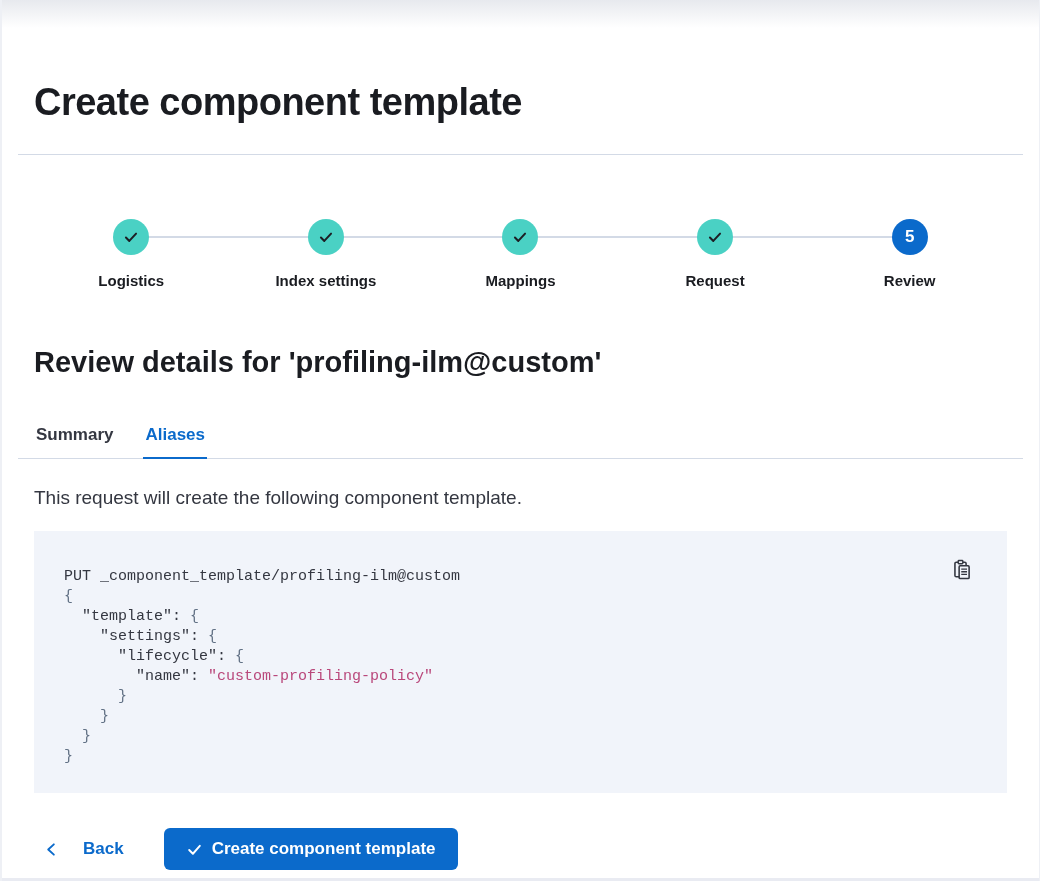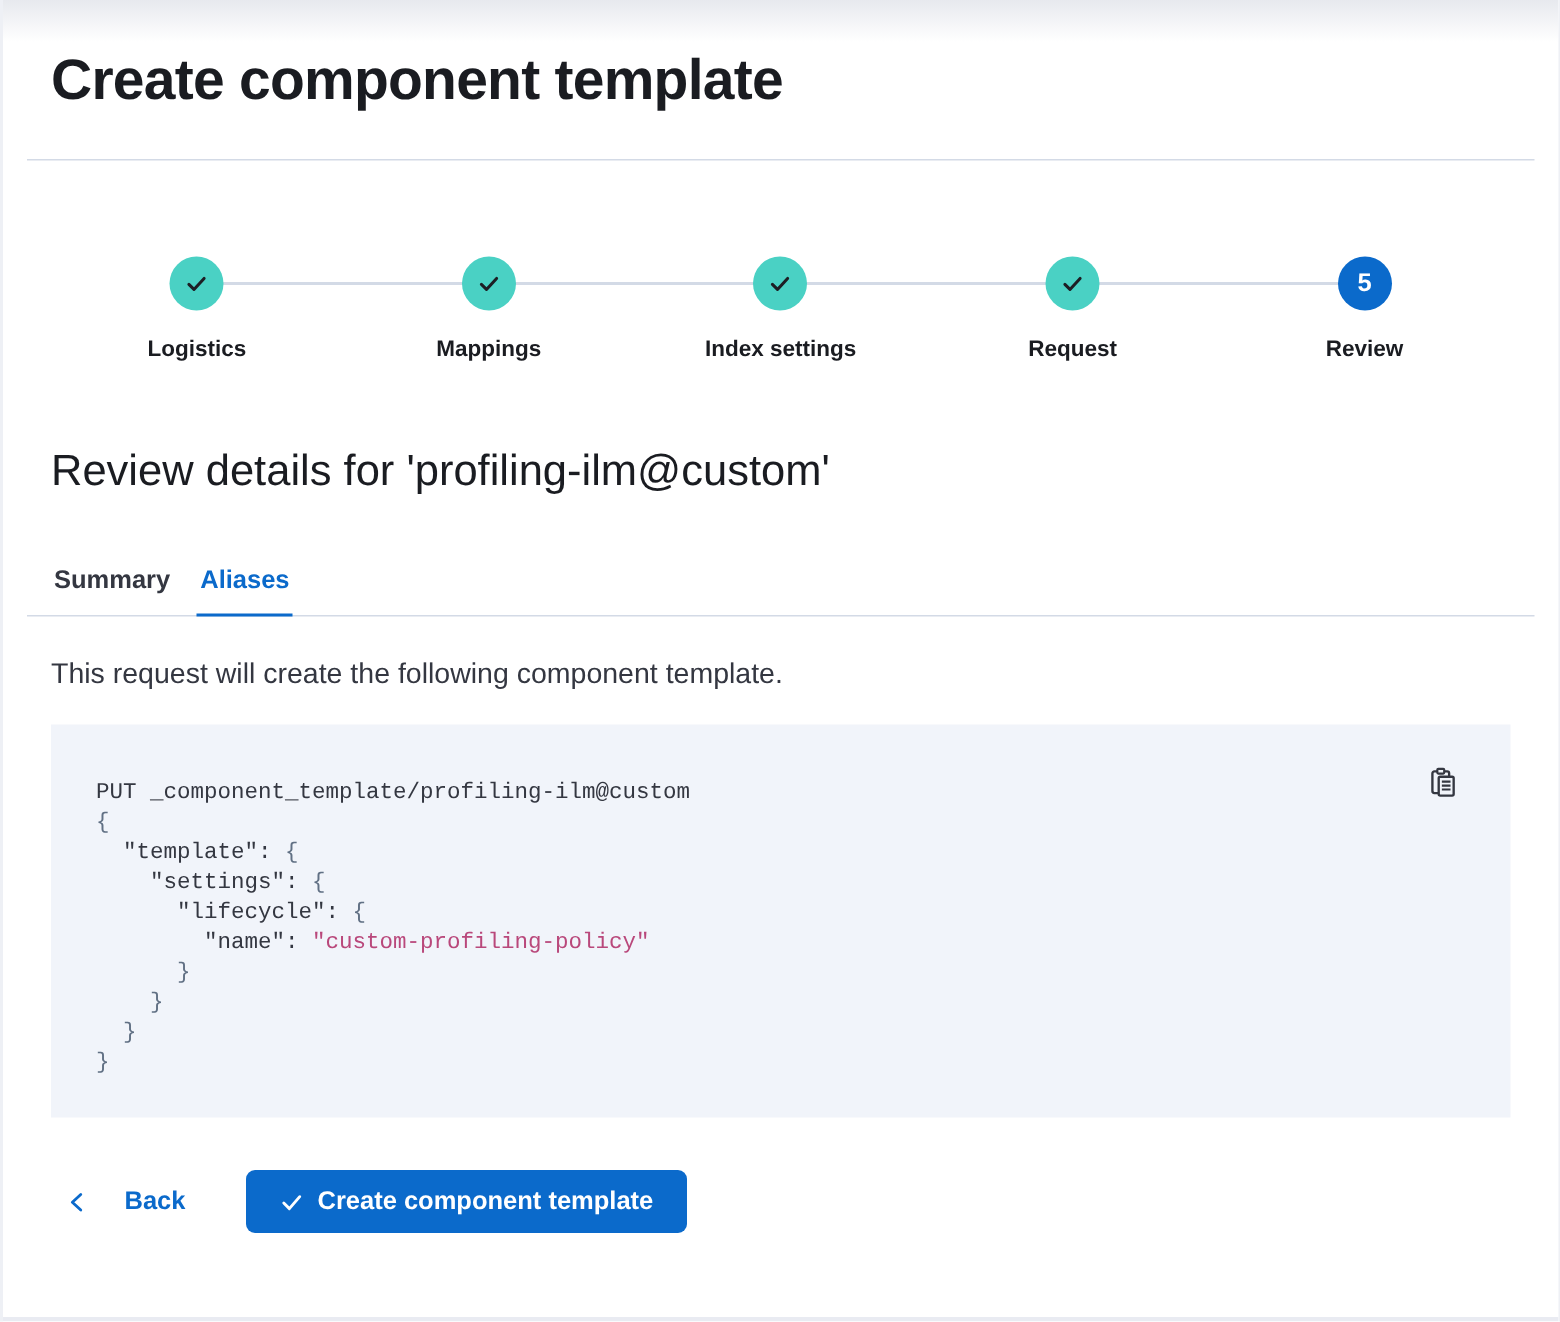--- a/index.html
+++ b/index.html
@@ -6,39 +6,39 @@
   body{
     width:1040px;height:881px;position:relative;overflow:hidden;
     background:#ffffff;color:var(--text,#343741);
     font-family:"Liberation Sans",sans-serif;
     border-left:2px solid #eef0f5;border-right:1px solid #eef0f5;
     box-sizing:border-box;
   }
   .top-shade{position:absolute;top:0;left:0;right:0;height:28px;
     background:linear-gradient(#e7e9ee,rgba(255,255,255,0));pointer-events:none;}
   .bottom-strip{position:absolute;bottom:0;left:0;right:0;height:3px;background:#e9ebf2;}
-  .content{padding:0 32px;position:relative;}
+  .content{padding:0 32px;position:relative;margin-top:48px;}
   h1{margin:0;padding-top:32px;font-size:38px;line-height:44px;letter-spacing:-0.5px;
     color:var(--heading,#1a1c21);font-weight:700;}
   hr.rule{border:none;border-top:1px solid var(--divider,#d3dae6);margin:30px 16px 0 16px;}
   
   .stepper{display:flex;position:relative;margin:64px 32px 0 32px;}
   .stepper .track{position:absolute;top:17px;left:10%;right:10%;height:2px;
     background:var(--divider,#d3dae6);}
   .step{flex:1;display:flex;flex-direction:column;align-items:center;gap:16px;
     background:none;border:none;padding:0;cursor:pointer;font-family:inherit;}
   .circle{width:36px;height:36px;border-radius:50%;display:flex;align-items:center;
     justify-content:center;position:relative;z-index:1;}
   .circle.complete{background:var(--teal,#4ad1c4);}
   .circle.current{background:var(--primary,#0b6acb);color:#fff;font-size:17px;font-weight:600;}
   .step-label{font-size:15px;font-weight:700;color:var(--heading,#1a1c21);line-height:20px;}
   
-  h2{margin:54px 0 0 0;font-size:29px;line-height:34px;color:var(--heading,#1a1c21);font-weight:400;}
+  h2{margin:54px 0 0 0;font-size:29px;line-height:34px;color:var(--heading,#1a1c21);font-weight:700;}
   
-  .tabs{display:flex;gap:16px;margin:36px -16px 0 -16px;padding:0 16px;
+  .tabs{display:flex;gap:28px;margin:36px -16px 0 -16px;padding:0 16px;
     border-bottom:1px solid var(--divider,#d3dae6);}
   .tab{padding:10px 2px 12px 2px;font-size:17px;font-weight:600;color:var(--text,#343741);
     cursor:pointer;border-bottom:2px solid transparent;margin-bottom:-1px;}
   .tab.active{color:var(--primary,#0b6acb);border-bottom-color:var(--primary,#0b6acb);}
   
   .desc{margin:27px 0 0 0;font-size:19px;line-height:24px;color:var(--text,#343741);}
   
   .code-block{position:relative;margin-top:21px;background:var(--codebg,#f1f4fa);}
   .code-block pre{margin:0;padding:36px 110px 26px 30px;
     font-family:"Liberation Mono","DejaVu Sans Mono",monospace;
@@ -80,30 +80,30 @@
     </span>
     <span class="step-label">Logistics</span>
   </button>
 
   <button class="step">
     <span class="circle complete">
       <svg width="18" height="18" viewBox="0 0 16 16" fill="none">
         <path d="M3.5 8.5 L6.5 11.5 L12.5 5" stroke="#1d1e24" stroke-width="1.8" stroke-linecap="round" stroke-linejoin="round"></path>
       </svg>
     </span>
-    <span class="step-label">Mappings</span>
+    <span class="step-label">Index settings</span>
   </button>
 
   <button class="step">
     <span class="circle complete">
       <svg width="18" height="18" viewBox="0 0 16 16" fill="none">
         <path d="M3.5 8.5 L6.5 11.5 L12.5 5" stroke="#1d1e24" stroke-width="1.8" stroke-linecap="round" stroke-linejoin="round"></path>
       </svg>
     </span>
-    <span class="step-label">Index settings</span>
+    <span class="step-label">Mappings</span>
   </button>
 
   <button class="step">
     <span class="circle complete">
       <svg width="18" height="18" viewBox="0 0 16 16" fill="none">
         <path d="M3.5 8.5 L6.5 11.5 L12.5 5" stroke="#1d1e24" stroke-width="1.8" stroke-linecap="round" stroke-linejoin="round"></path>
       </svg>
     </span>
     <span class="step-label">Request</span>
   </button>

